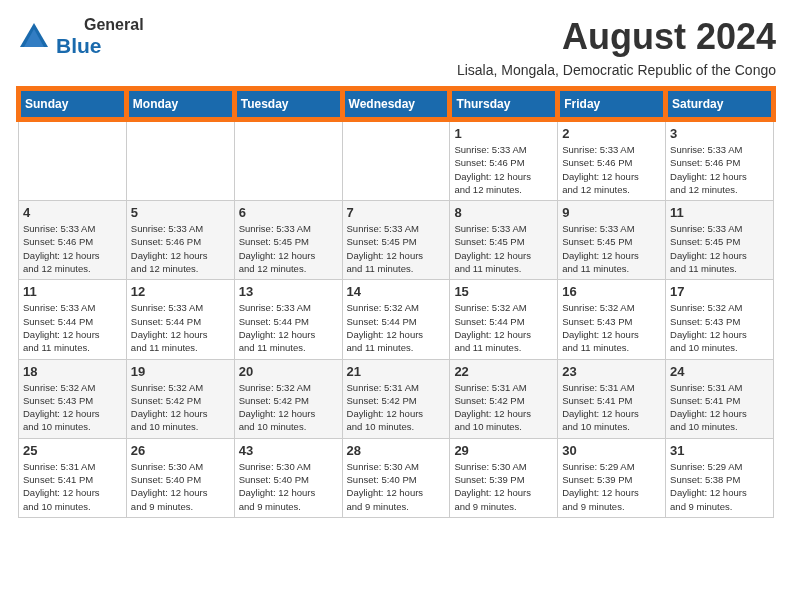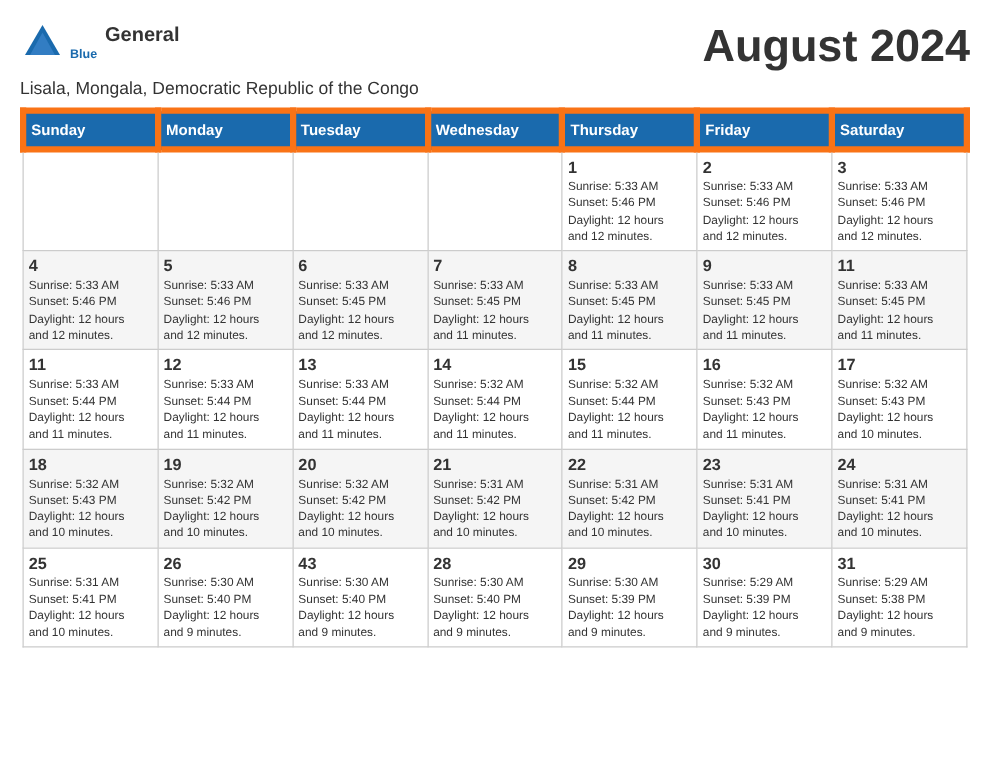--- a/index.html
+++ b/index.html
@@ -16,21 +16,21 @@
       align-items: flex-start;
       margin-bottom: 4px;
     }
     .month-title {
       font-size: 36px;
       font-weight: bold;
       color: #333;
       text-align: right;
     }
     .subtitle {
-      text-align: left;
+      text-align: right;
       font-size: 14px;
       color: #333;
       margin-bottom: 8px;
     }
     .calendar-table {
       width: 100%;
       border-collapse: collapse;
       font-size: 10px;
     }
     .calendar-table th {
@@ -76,21 +76,21 @@
       display: flex;
       flex-direction: column;
     }
     .logo-text span:first-child {
       font-size: 16px;
       font-weight: bold;
       color: #333;
       margin-left: 28px;
     }
     .logo-text span:last-child {
-      font-size: 10px;
+      font-size: 21px;
       font-weight: bold;
       color: #1a6aad;
     }
   </style>
 </head>
 <body>
 
 <div class="header">
   <div class="logo-wrapper">
     <svg width="36" height="36" viewBox="0 0 36 36">

